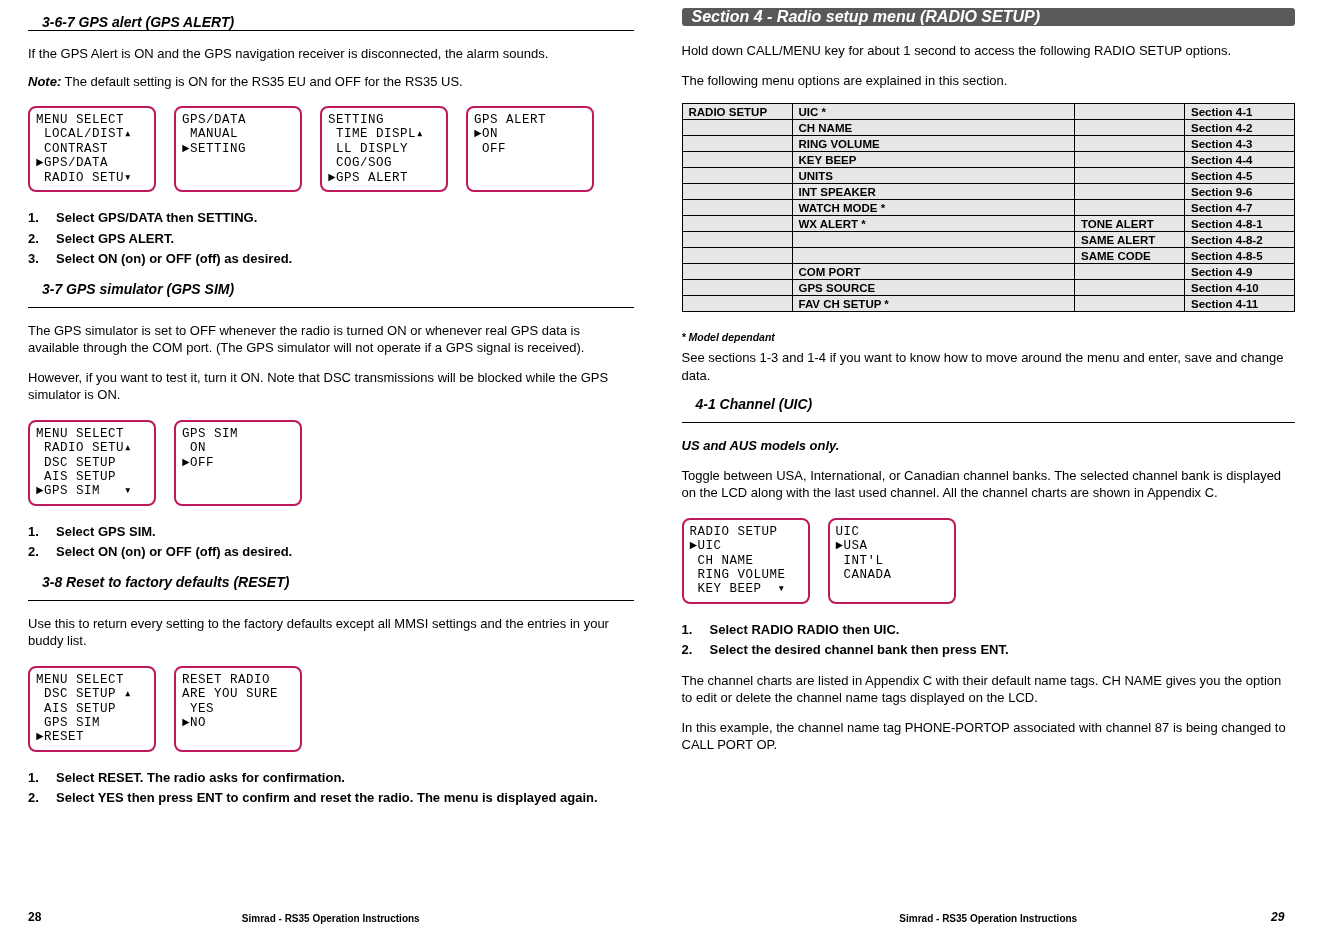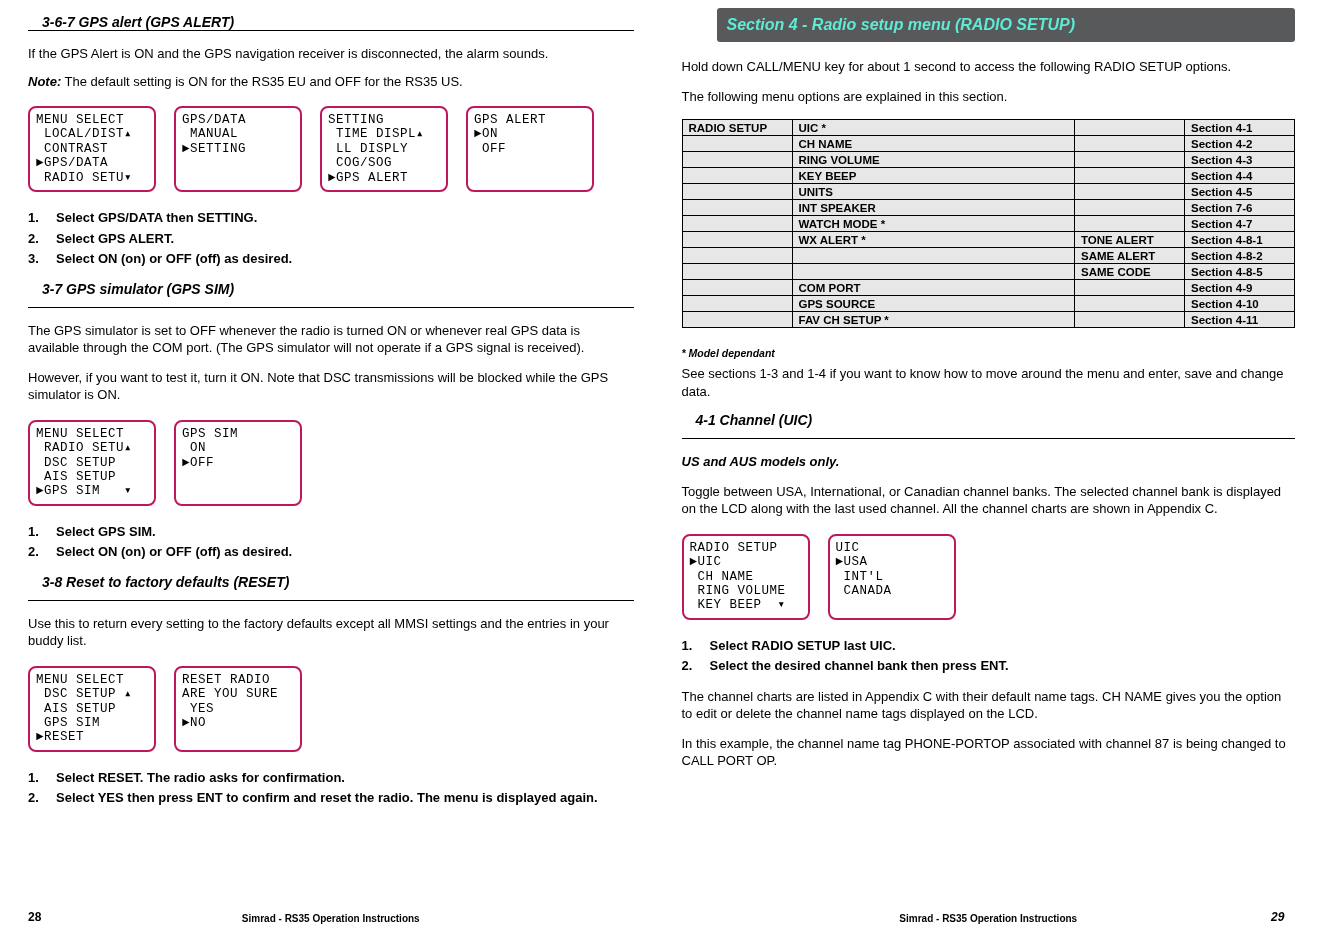--- a/index.html
+++ b/index.html
@@ -26,28 +26,27 @@
     font-style: italic;
     font-size: 14px;
     border-bottom: 1px solid #000;
     padding-bottom: 0;
     margin-bottom: 8px;
     margin-top: 6px;
     padding-left: 14px;
   }
   .section-bar {
     background: #58595b;
-    color: #5eead4;
+    color: #ffffff;
     font-weight: 700;
     font-style: italic;
     font-size: 16px;
-    padding: 8px 10px;
+    padding: 0 10px;
     border-radius: 3px;
     margin-bottom: 10px;
-    margin-left: 35px;
   }
   p { margin: 6px 0; line-height: 1.35; }
   .note-line { margin-top:4px; }
   .note-line .label { font-weight:700; font-style: italic; }
   .lcd-row { display:flex; gap:18px; margin:10px 0 8px 0; }
   .lcd {
     border: 2px solid #be185d;
     border-radius: 8px;
     padding: 5px 8px 5px 6px;
     font-family: "OCR A Extended", "Courier New", monospace;
@@ -214,21 +213,21 @@
         <tr>
           <td class="empty"></td>
           <td>UNITS</td>
           <td class="empty"></td>
           <td>Section 4-5</td>
         </tr>
         <tr>
           <td class="empty"></td>
           <td>INT SPEAKER</td>
           <td class="empty"></td>
-          <td>Section 7-6</td>
+          <td>Section 9-6</td>
         </tr>
         <tr>
           <td class="empty"></td>
           <td>WATCH MODE   *</td>
           <td class="empty"></td>
           <td>Section 4-7</td>
         </tr>
         <tr>
           <td class="empty"></td>
           <td>WX ALERT   *</td>
@@ -278,21 +277,21 @@
 ►UIC
  CH NAME
  RING VOLUME
  KEY BEEP  ▾</div>
     <div class="lcd">UIC
 ►USA
  INT'L
  CANADA</div>
   </div>
   <ol class="steps">
-    <li>Select RADIO SETUP last UIC.</li>
+    <li>Select RADIO RADIO then UIC.</li>
     <li>Select the desired channel bank then press ENT.</li>
   </ol>
 
   <p>The channel charts are listed in Appendix C with their default name tags. CH NAME gives you the option to edit or delete the channel name tags displayed on the LCD.</p>
   <p>In this example, the channel name tag PHONE-PORTOP associated with channel 87 is being changed to CALL PORT OP.</p>
 
   <div class="footer">
     <span class="num"></span>
     <span class="center">Simrad - RS35 Operation Instructions</span>
     <span class="num right">29</span>

